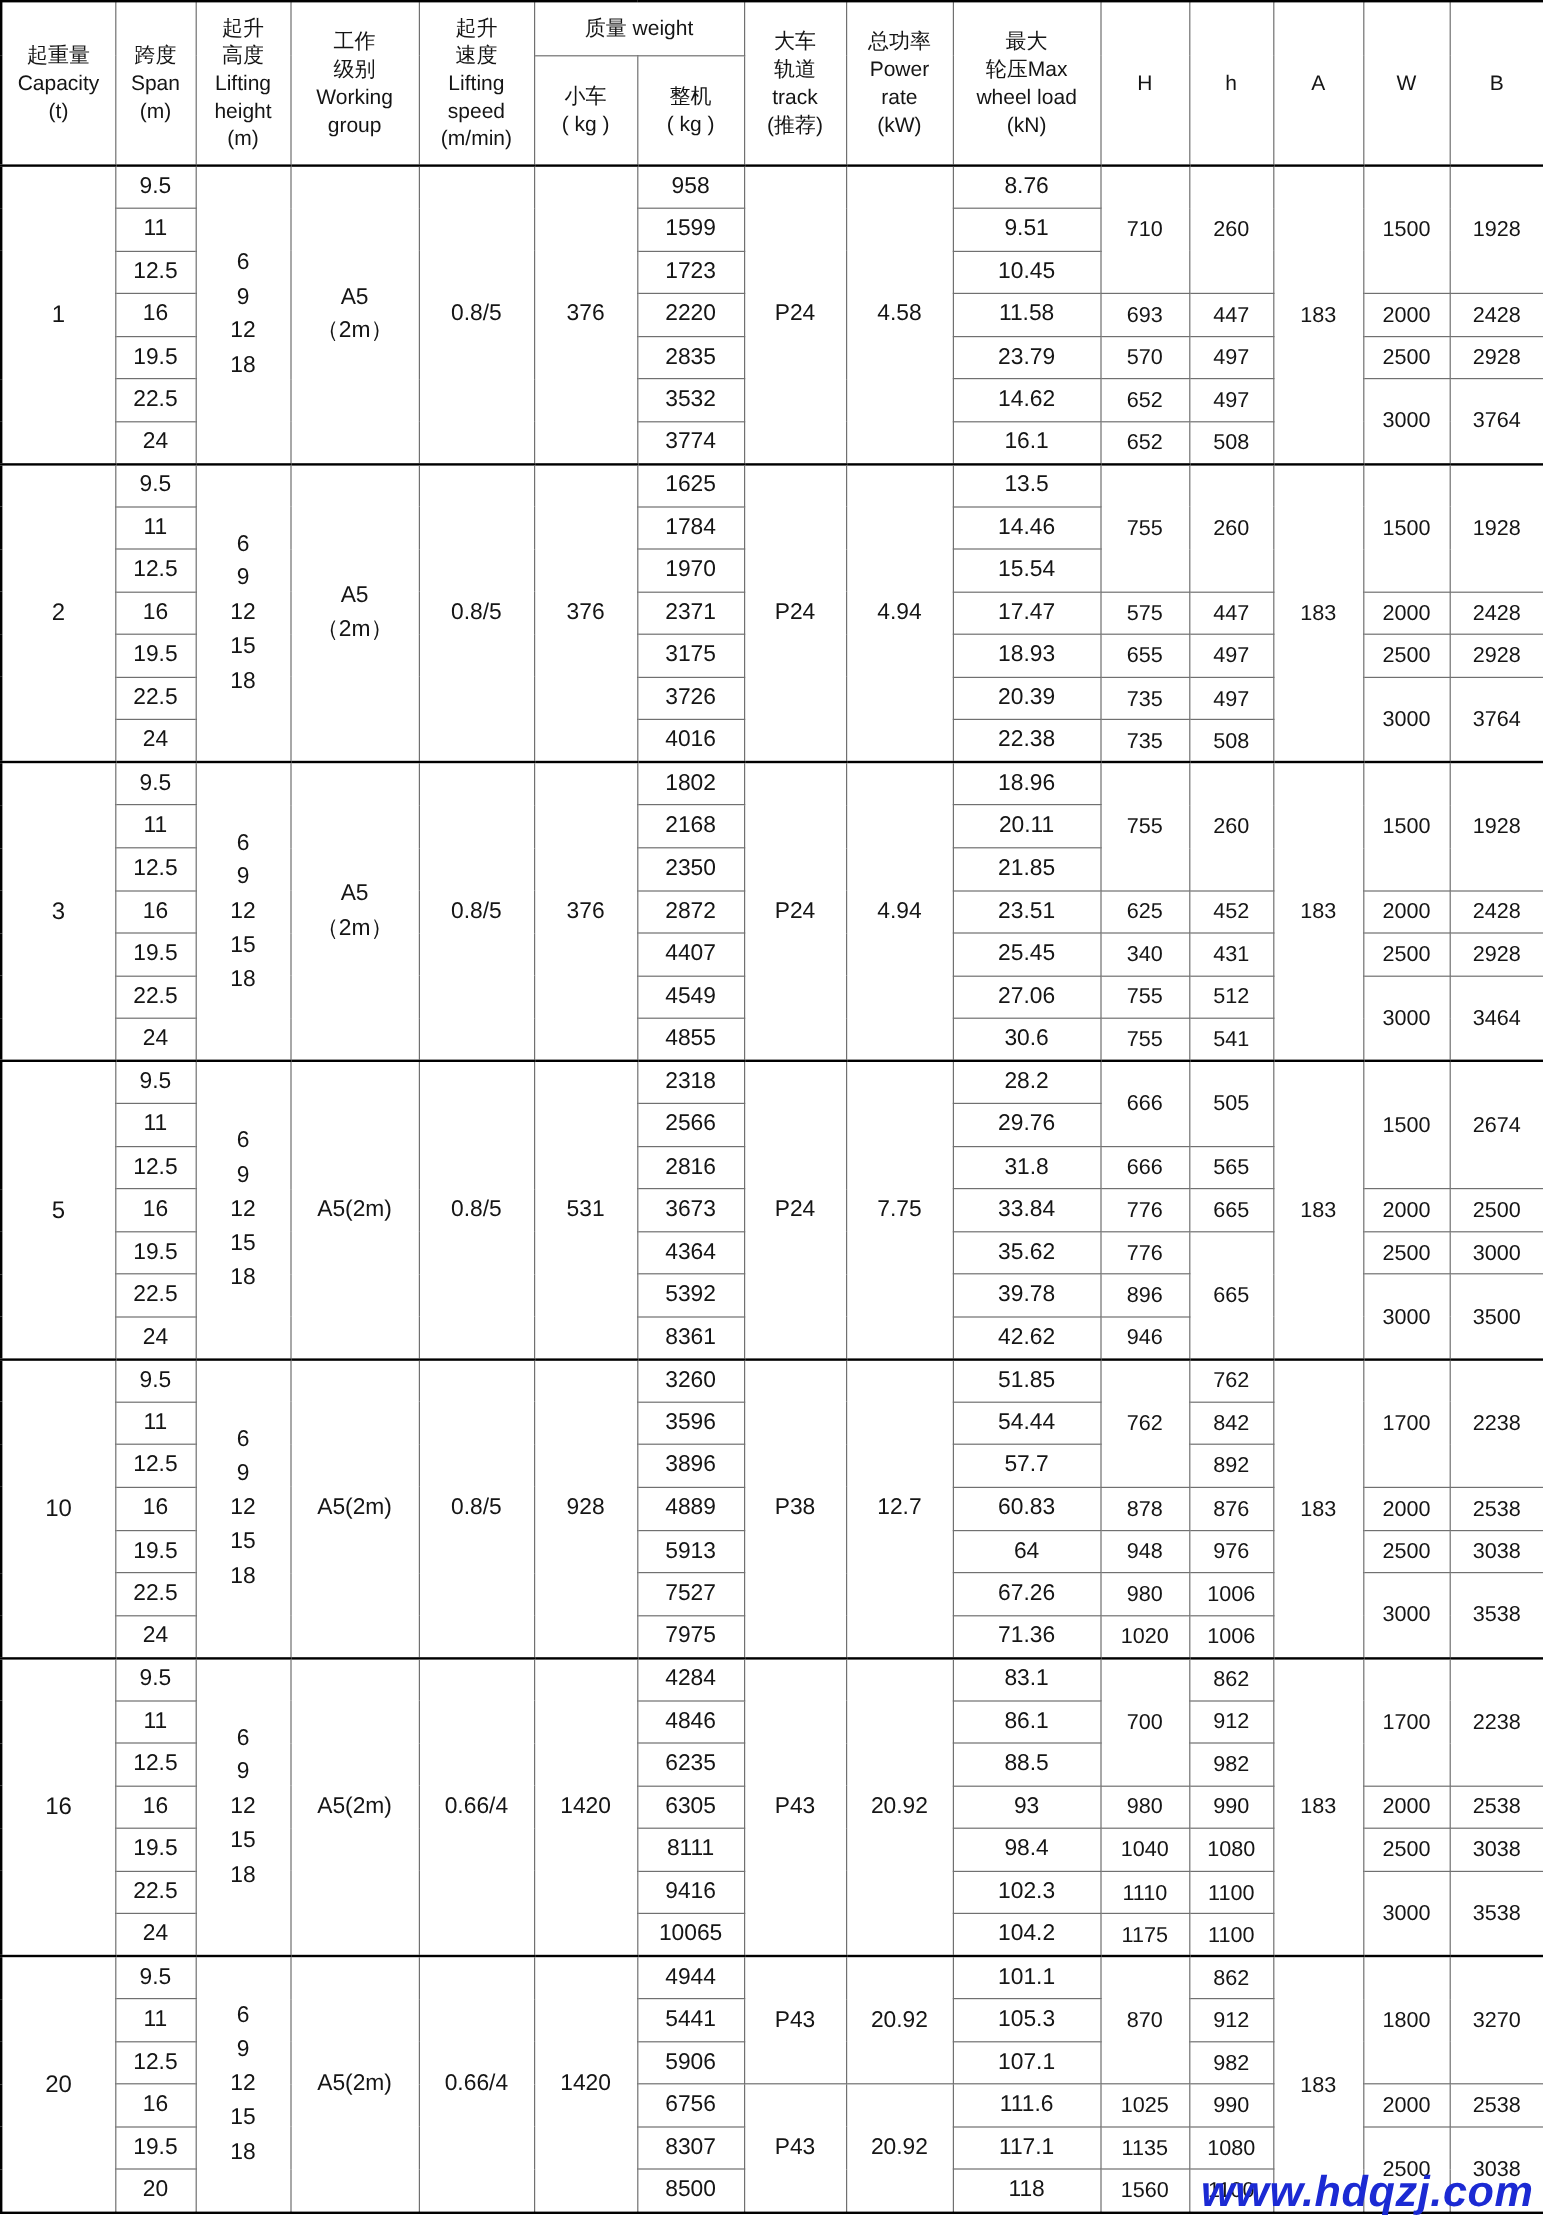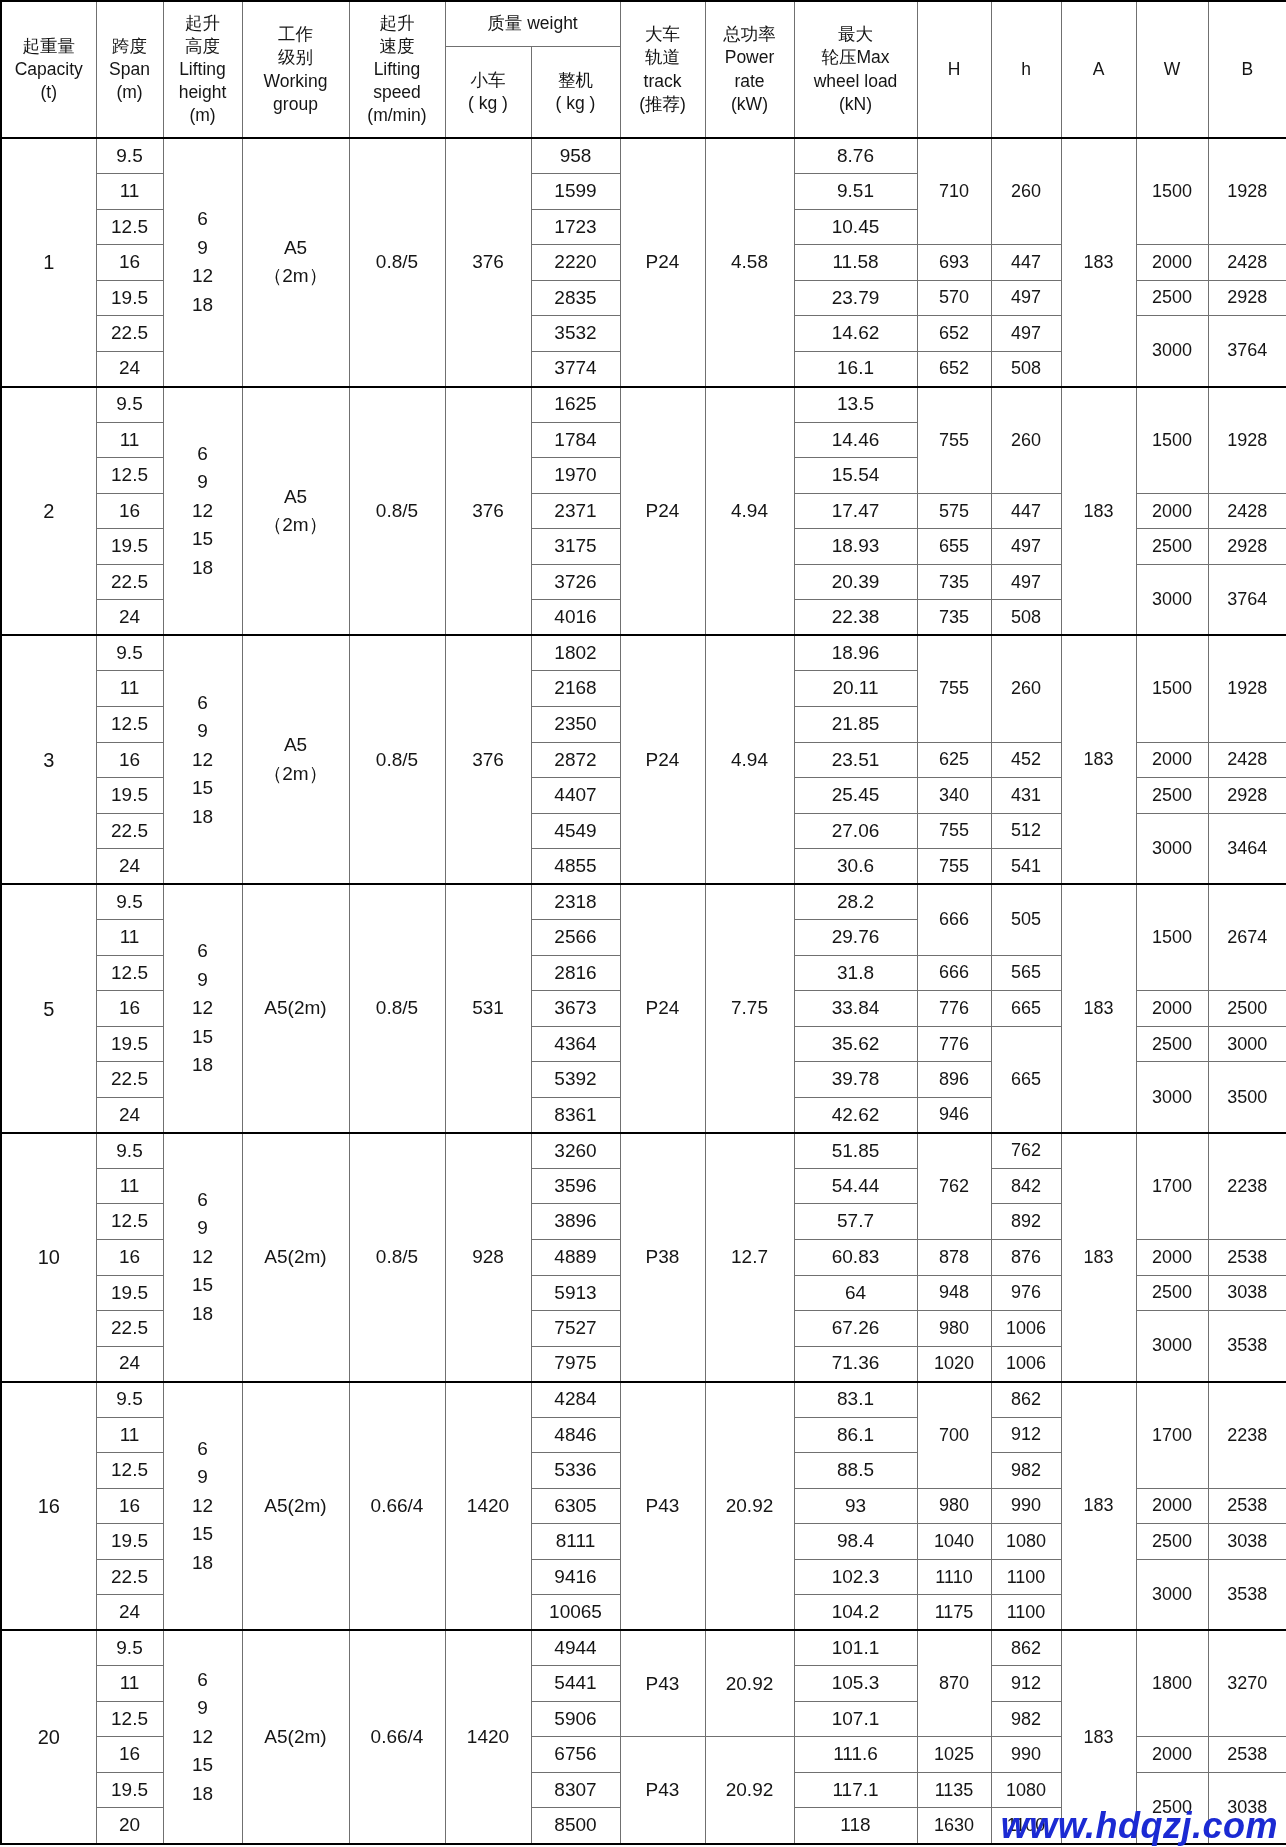--- a/index.html
+++ b/index.html
@@ -448,21 +448,21 @@
         <td data-name="B-cell" rowspan="3" class="hcol">2238</td>
       </tr>
       <tr data-name="table-row" style="height: 35px;">
         <td data-name="span-cell">11</td>
         <td data-name="total-weight-cell">4846</td>
         <td data-name="wheel-load-cell">86.1</td>
         <td data-name="h-cell" class="hcol">912</td>
       </tr>
       <tr data-name="table-row" style="height: 35px;">
         <td data-name="span-cell">12.5</td>
-        <td data-name="total-weight-cell">5336</td>
+        <td data-name="total-weight-cell">6235</td>
         <td data-name="wheel-load-cell">88.5</td>
         <td data-name="h-cell" class="hcol">982</td>
       </tr>
       <tr data-name="table-row" style="height: 35px;">
         <td data-name="span-cell">16</td>
         <td data-name="total-weight-cell">6305</td>
         <td data-name="wheel-load-cell">93</td>
         <td data-name="H-cell" class="hcol">980</td>
         <td data-name="h-cell" class="hcol">990</td>
         <td data-name="W-cell" class="hcol">2000</td>
@@ -543,19 +543,19 @@
         <td data-name="wheel-load-cell">117.1</td>
         <td data-name="H-cell" class="hcol">1135</td>
         <td data-name="h-cell" class="hcol">1080</td>
         <td data-name="W-cell" rowspan="2" class="hcol">2500</td>
         <td data-name="B-cell" rowspan="2" class="hcol">3038</td>
       </tr>
       <tr data-name="table-row" style="height: 35px;">
         <td data-name="span-cell">20</td>
         <td data-name="total-weight-cell">8500</td>
         <td data-name="wheel-load-cell">118</td>
-        <td data-name="H-cell" class="hcol">1630</td>
+        <td data-name="H-cell" class="hcol">1560</td>
         <td data-name="h-cell" class="hcol">1100</td>
       </tr>
     </tbody>
 </table>
 
 <div class="watermark" data-name="watermark-text">www.hdqzj.com</div>
 
 </body></html>

